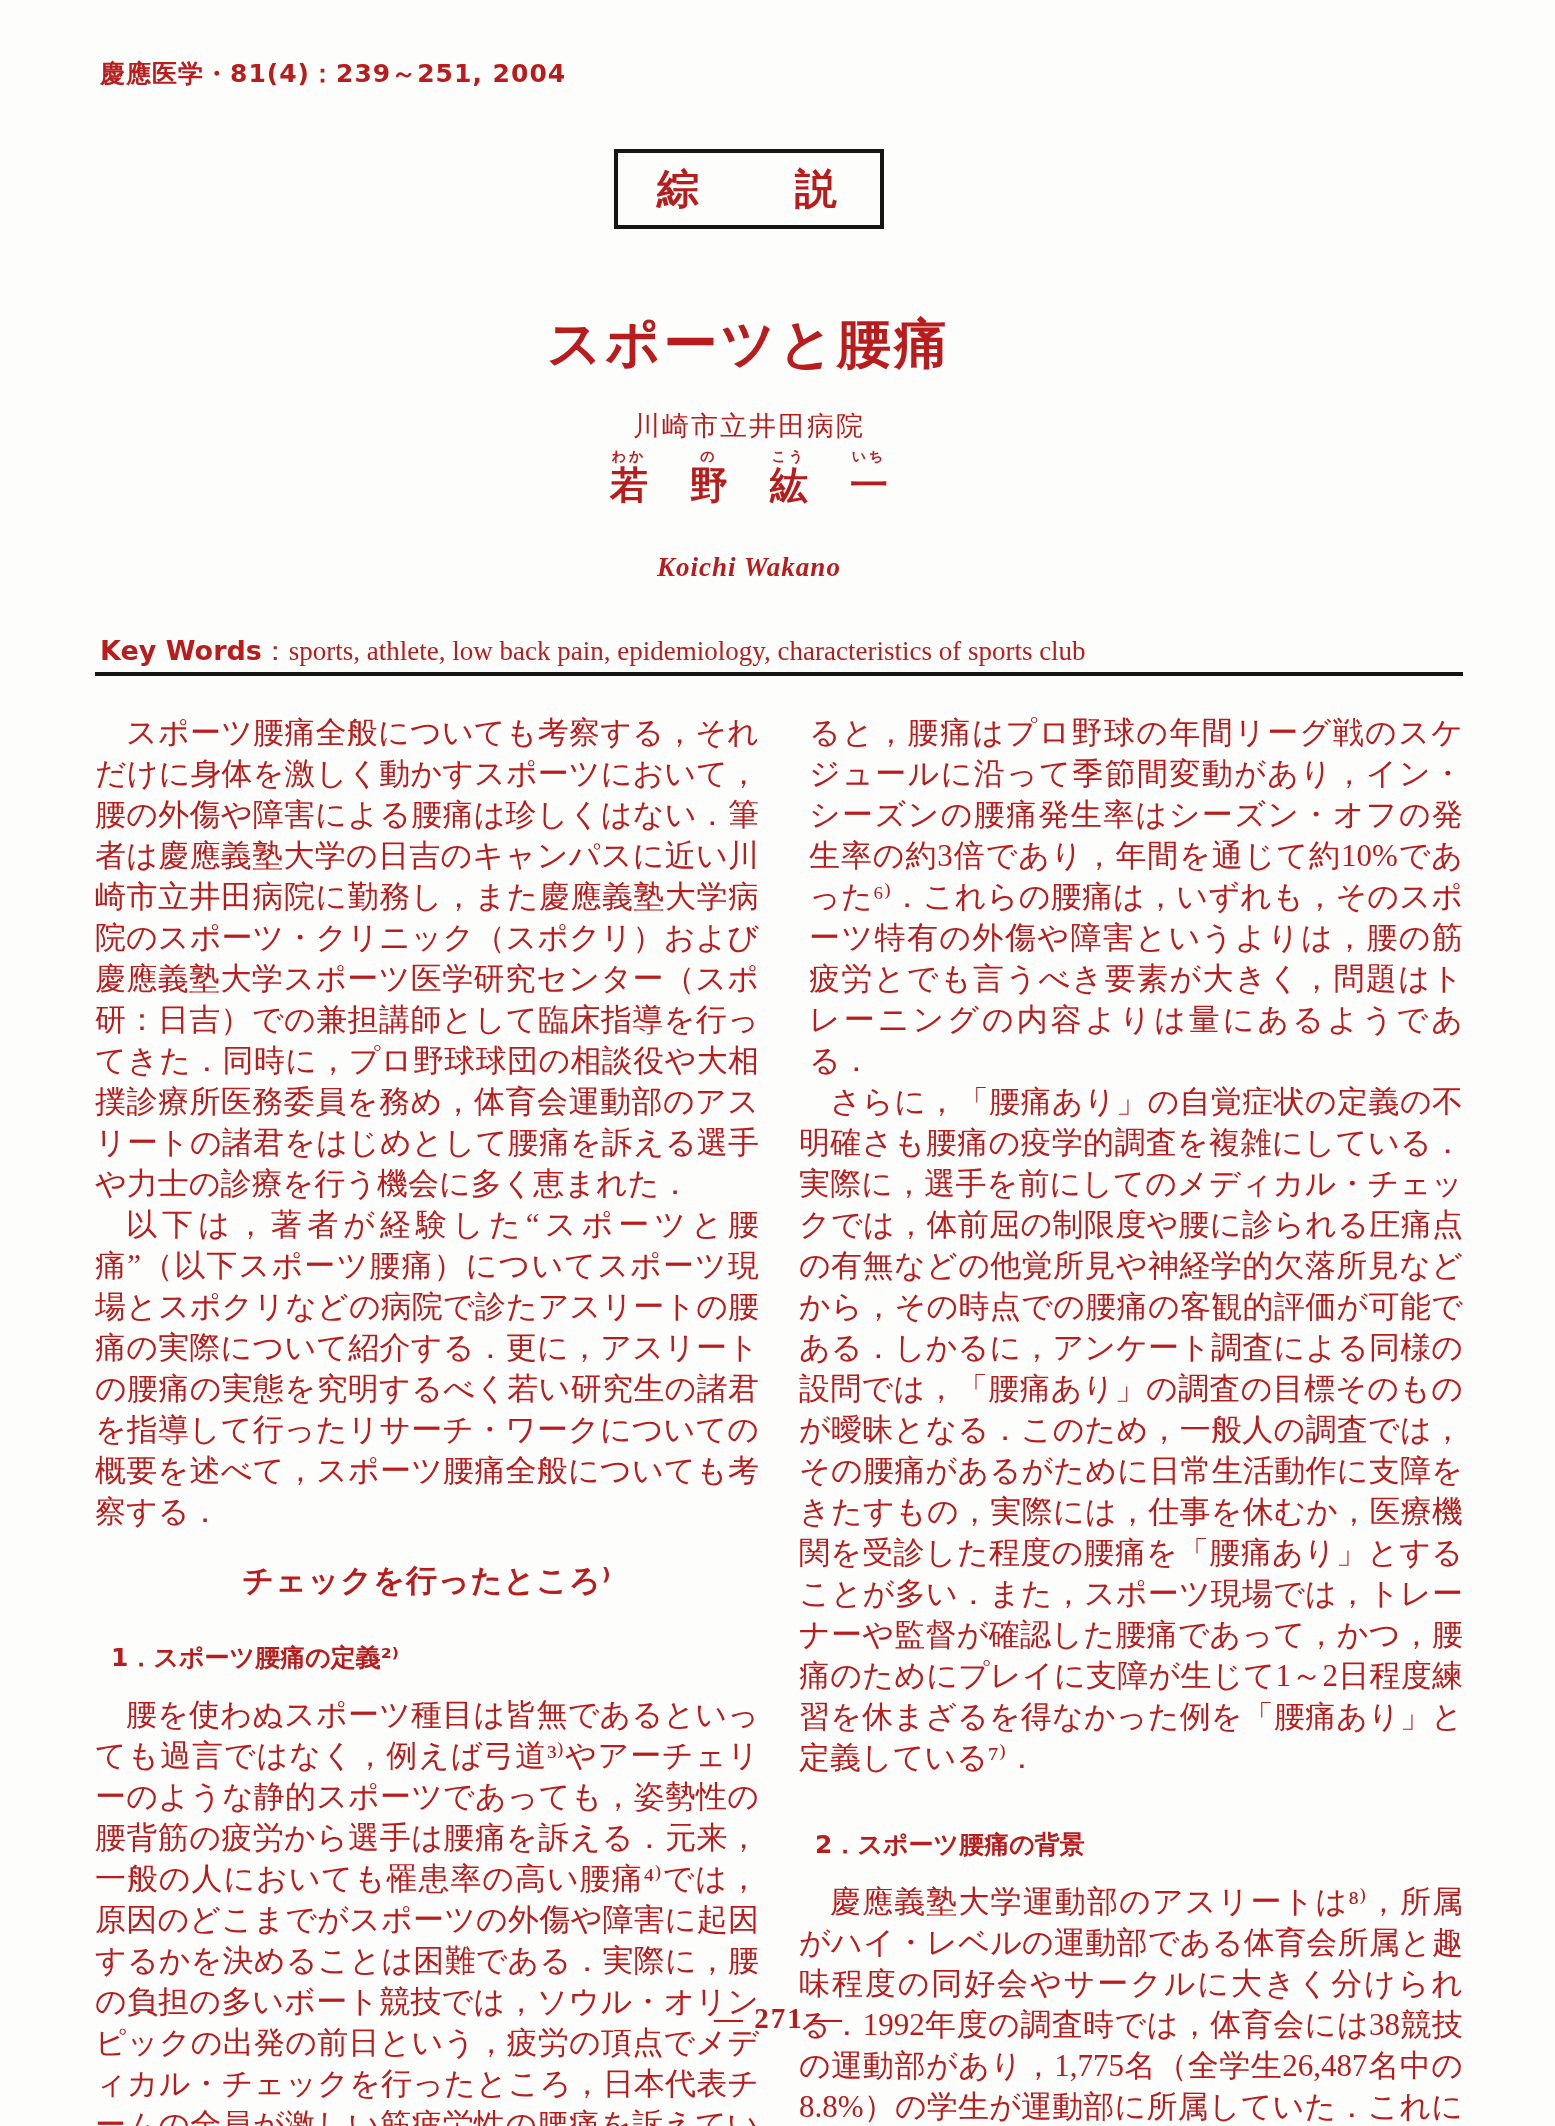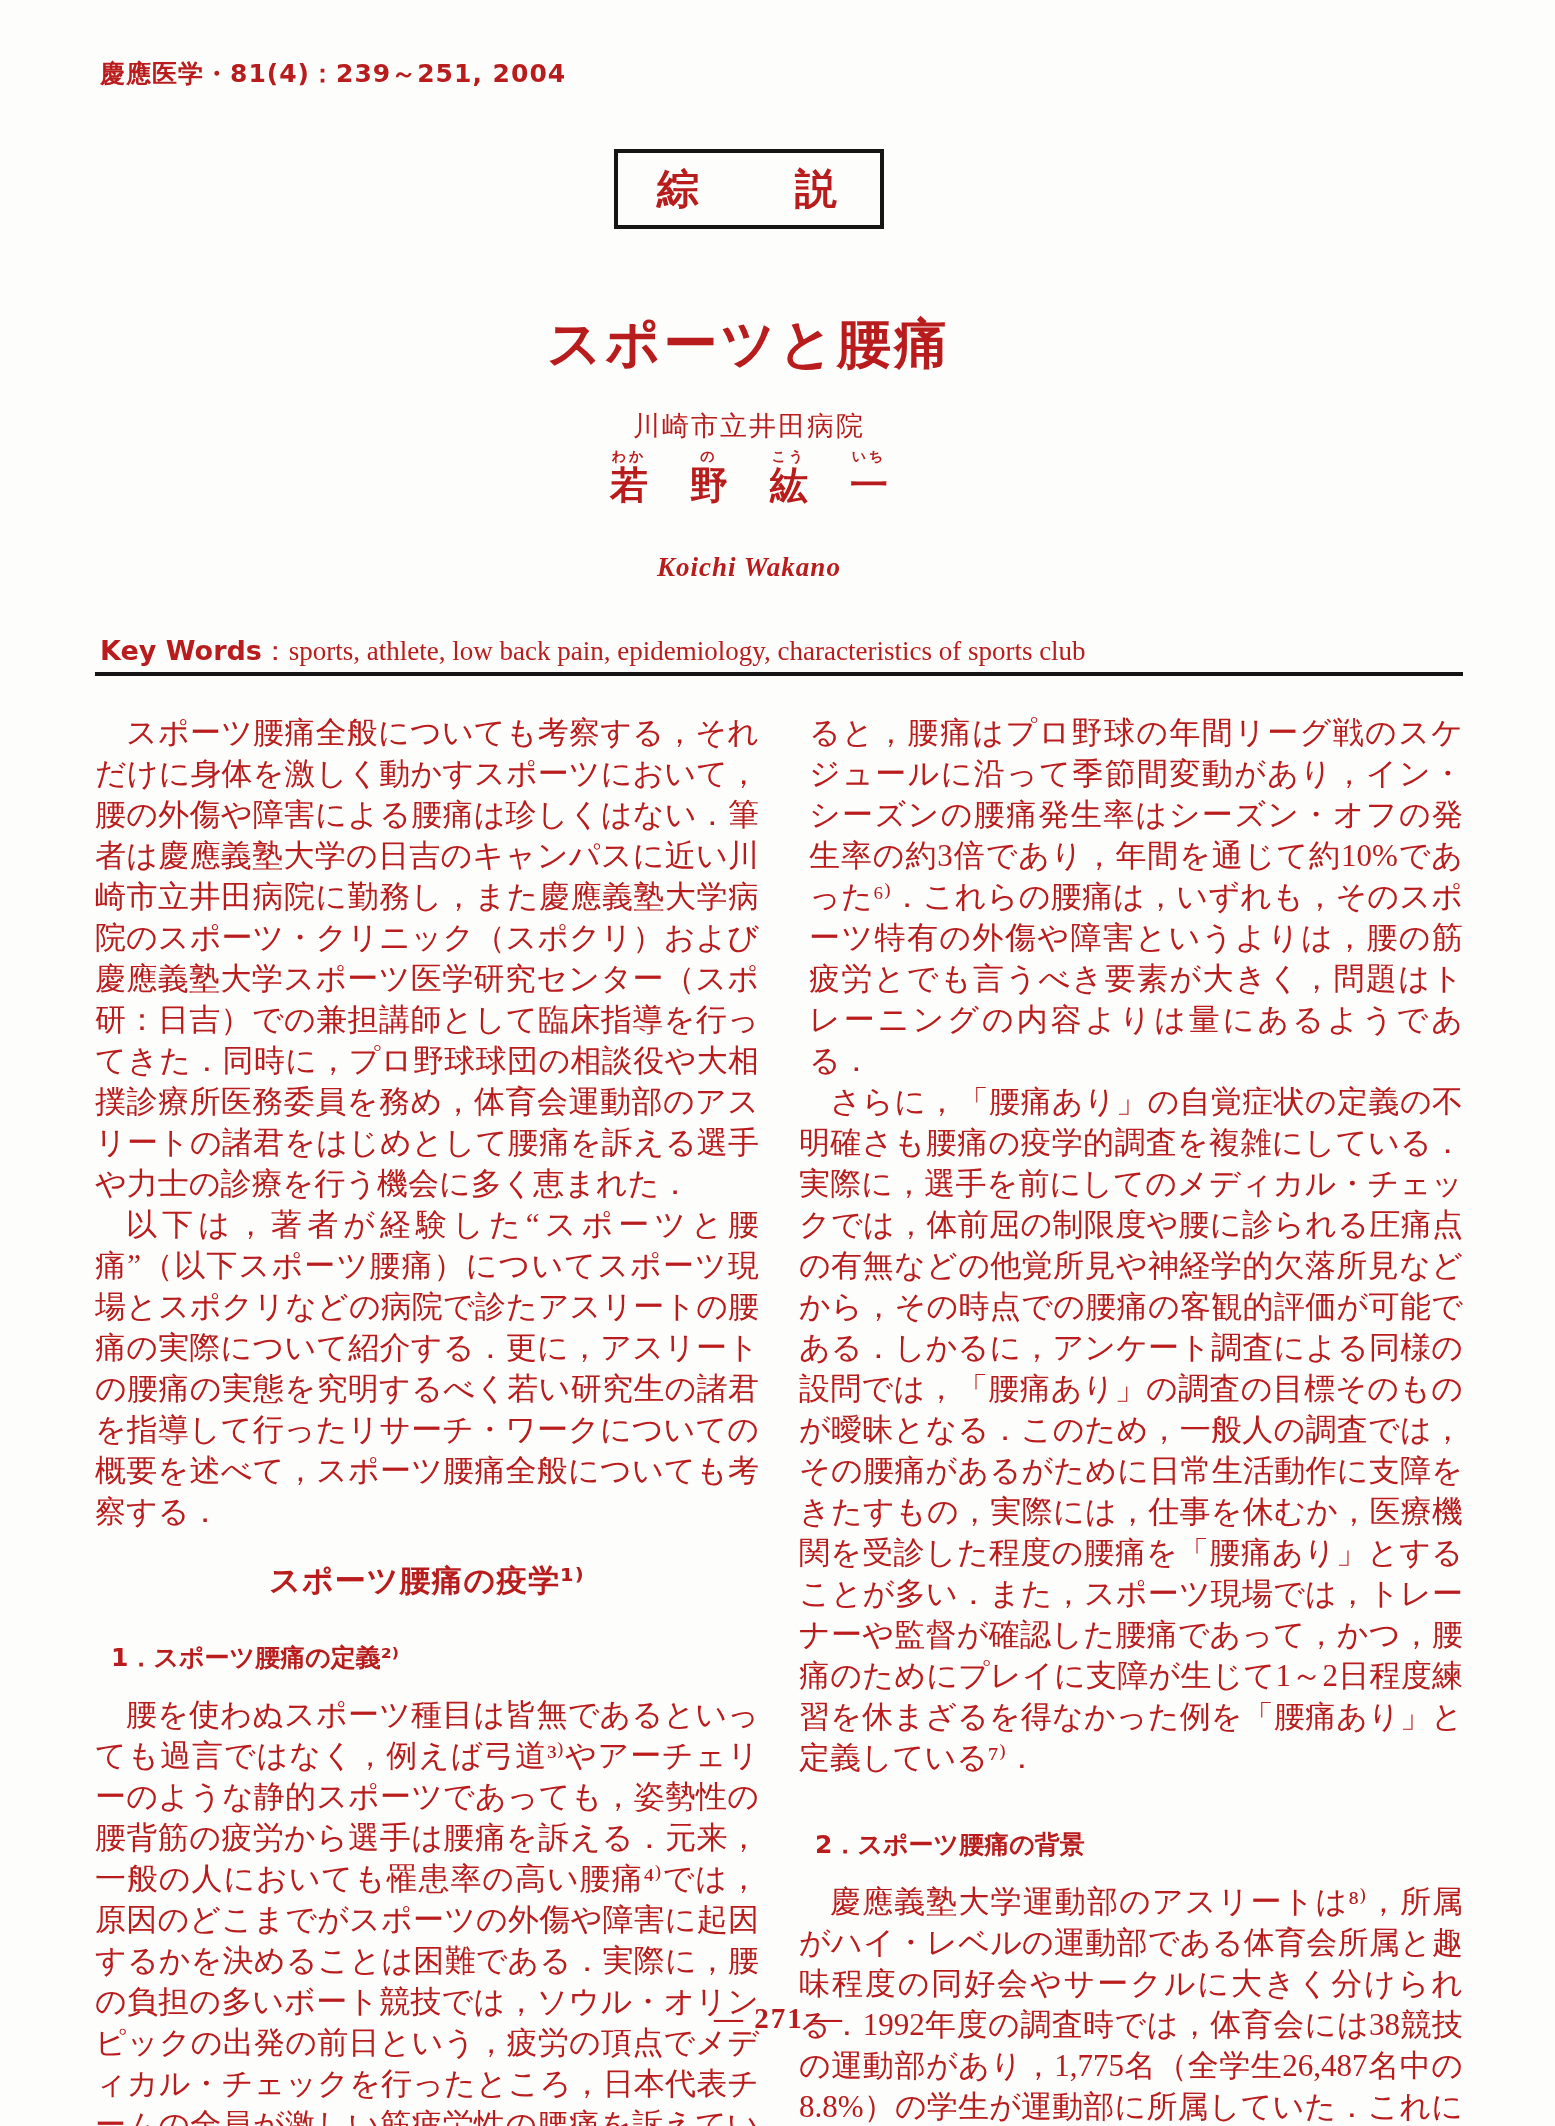--- a/index.html
+++ b/index.html
@@ -194,21 +194,21 @@
   <div class="keywords-line">
     <span class="keywords-label">Key Words</span><span class="keywords-text">：sports, athlete, low back pain, epidemiology, characteristics of sports club</span>
   </div>
 
   <div class="divider"></div>
 
   <div class="body-columns">
     <div class="column">
       <p class="para">スポーツ腰痛全般についても考察する，それだけに身体を激しく動かすスポーツにおいて，腰の外傷や障害による腰痛は珍しくはない．筆者は慶應義塾大学の日吉のキャンパスに近い川崎市立井田病院に勤務し，また慶應義塾大学病院のスポーツ・クリニック（スポクリ）および慶應義塾大学スポーツ医学研究センター（スポ研：日吉）での兼担講師として臨床指導を行ってきた．同時に，プロ野球球団の相談役や大相撲診療所医務委員を務め，体育会運動部のアスリートの諸君をはじめとして腰痛を訴える選手や力士の診療を行う機会に多く恵まれた．</p>
       <p class="para">以下は，著者が経験した“スポーツと腰痛”（以下スポーツ腰痛）についてスポーツ現場とスポクリなどの病院で診たアスリートの腰痛の実際について紹介する．更に，アスリートの腰痛の実態を究明するべく若い研究生の諸君を指導して行ったリサーチ・ワークについての概要を述べて，スポーツ腰痛全般についても考察する．</p>
-      <h2 class="section-heading">スポーツ腰痛の疫学¹⁾</h2>
+      <h2 class="section-heading">チェックを行ったところ⁾</h2>
       <h3 class="sub-heading">1．スポーツ腰痛の定義²⁾</h3>
       <p class="para">腰を使わぬスポーツ種目は皆無であるといっても過言ではなく，例えば弓道³⁾やアーチェリーのような静的スポーツであっても，姿勢性の腰背筋の疲労から選手は腰痛を訴える．元来，一般の人においても罹患率の高い腰痛⁴⁾では，原因のどこまでがスポーツの外傷や障害に起因するかを決めることは困難である．実際に，腰の負担の多いボート競技では，ソウル・オリンピックの出発の前日という，疲労の頂点でメディカル・チェックを行ったところ，日本代表チームの全員が激しい筋疲労性の腰痛を訴えていた⁵⁾．また，筆者がチームのアドバイザーを務めるプロ野球のC球団で見られた年間の障害歴によ</p>
     </div>
     <div class="column">
       <p class="para no-indent">ると，腰痛はプロ野球の年間リーグ戦のスケジュールに沿って季節間変動があり，イン・シーズンの腰痛発生率はシーズン・オフの発生率の約3倍であり，年間を通じて約10%であった⁶⁾．これらの腰痛は，いずれも，そのスポーツ特有の外傷や障害というよりは，腰の筋疲労とでも言うべき要素が大きく，問題はトレーニングの内容よりは量にあるようである．</p>
       <p class="para">さらに，「腰痛あり」の自覚症状の定義の不明確さも腰痛の疫学的調査を複雑にしている．実際に，選手を前にしてのメディカル・チェックでは，体前屈の制限度や腰に診られる圧痛点の有無などの他覚所見や神経学的欠落所見などから，その時点での腰痛の客観的評価が可能である．しかるに，アンケート調査による同様の設問では，「腰痛あり」の調査の目標そのものが曖昧となる．このため，一般人の調査では，その腰痛があるがために日常生活動作に支障をきたすもの，実際には，仕事を休むか，医療機関を受診した程度の腰痛を「腰痛あり」とすることが多い．また，スポーツ現場では，トレーナーや監督が確認した腰痛であって，かつ，腰痛のためにプレイに支障が生じて1～2日程度練習を休まざるを得なかった例を「腰痛あり」と定義している⁷⁾．</p>
       <h3 class="sub-heading spaced">2．スポーツ腰痛の背景</h3>
       <p class="para">慶應義塾大学運動部のアスリートは⁸⁾，所属がハイ・レベルの運動部である体育会所属と趣味程度の同好会やサークルに大きく分けられる．1992年度の調査時では，体育会には38競技の運動部があり，1,775名（全学生26,487名中の8.8%）の学生が運動部に所属していた．これに同好会，サークル，理科系や分校の運動部を含むと全部で288団体，所属する学生は15,514名となり，全学生の58.6%に相当した．</p>
     </div>
   </div>

